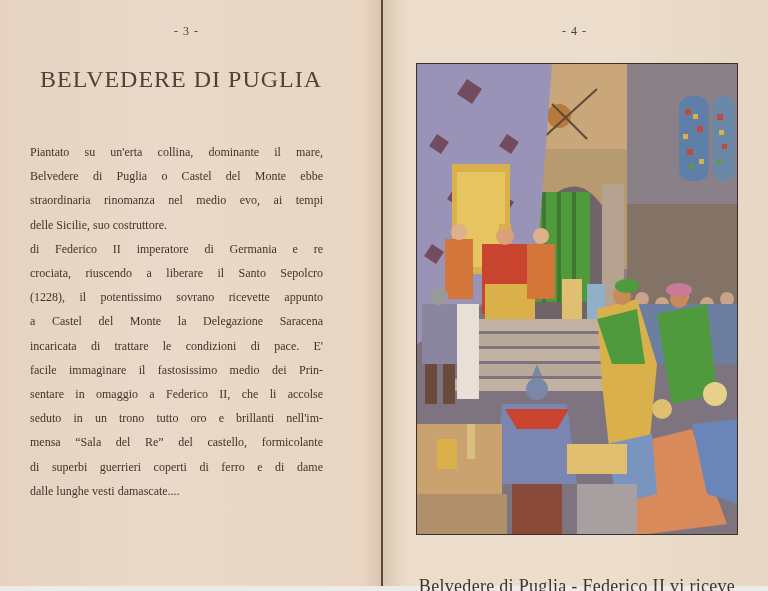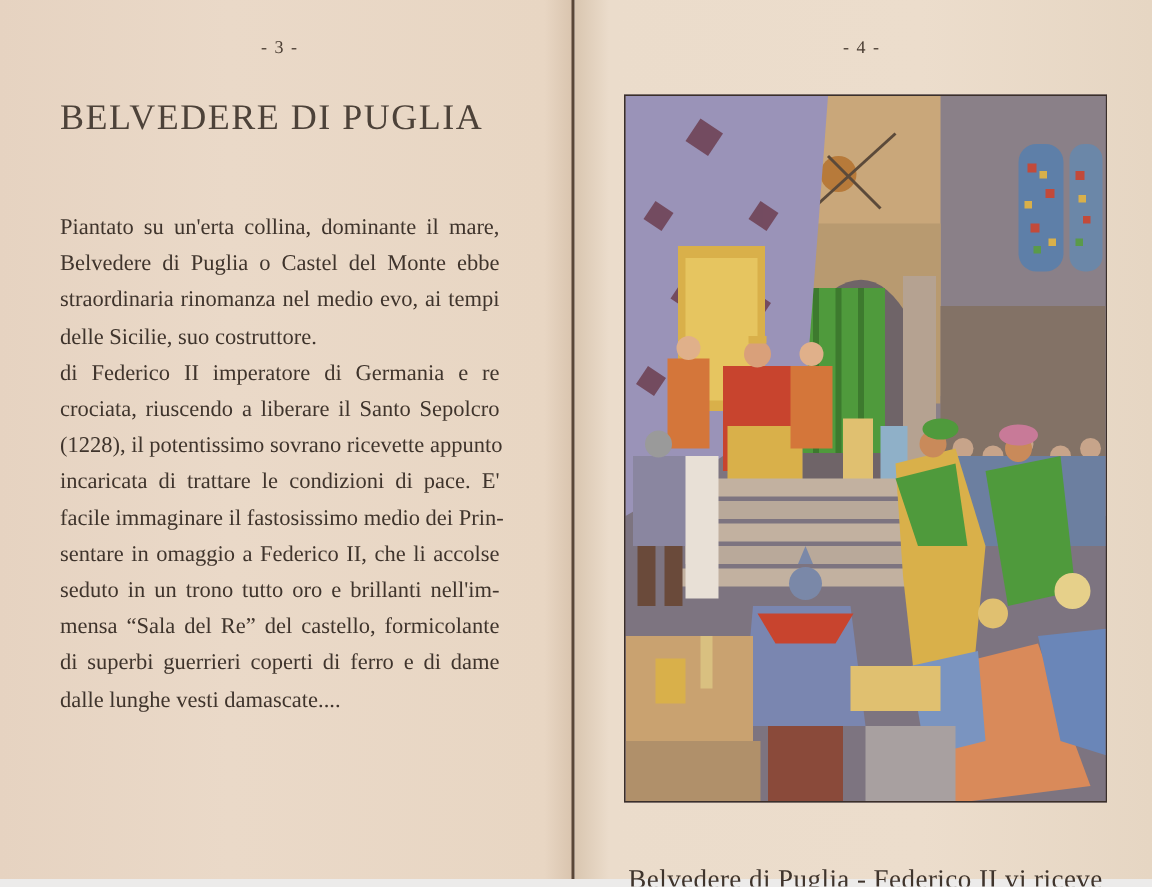--- a/index.html
+++ b/index.html
@@ -32,22 +32,22 @@
   }
   .pn-left { left:174px; }
   .pn-right { left:562px; }
 
   .title {
     position:absolute; left:40px; top:66px;
     font-size:24px; letter-spacing:1px; color:#4d4239;
     font-family:"Liberation Serif", serif;
   }
   .body-text {
-    position:absolute; left:40px; top:140px; width:293px;
-    font-size:15px; line-height:24.2px; color:#3f342c;
+    position:absolute; left:30px; top:140px; width:293px;
+    font-size:12px; line-height:24.2px; color:#3f342c;
     text-align:justify;
   }
   .body-text .line {
     display:block; text-align:justify; text-align-last:justify; white-space:nowrap;
   }
   .body-text .line.last { text-align-last:left; }
 
   .illustration {
     position:absolute; left:416px; top:63px; width:322px; height:472px;
     border:1.5px solid #3a2f2a; box-sizing:border-box; overflow:hidden;
@@ -74,20 +74,21 @@
 <div class="title">BELVEDERE DI PUGLIA</div>
 
 <div class="body-text">
   <span class="line">Piantato su un'erta collina, dominante il mare,</span>
   <span class="line">Belvedere di Puglia o Castel del Monte ebbe</span>
   <span class="line">straordinaria rinomanza nel medio evo, ai tempi</span>
   <span class="line last">delle Sicilie, suo costruttore.</span>
   <span class="line">di Federico II imperatore di Germania e re</span>
   <span class="line">crociata, riuscendo a liberare il Santo Sepolcro</span>
   <span class="line">(1228), il potentissimo sovrano ricevette appunto</span>
+  <span class="line">a Castel del Monte la Delegazione Saracena</span>
   <span class="line">incaricata di trattare le condizioni di pace. E'</span>
   <span class="line">facile immaginare il fastosissimo medio dei Prin-</span>
   <span class="line">sentare in omaggio a Federico II, che li accolse</span>
   <span class="line">seduto in un trono tutto oro e brillanti nell'im-</span>
   <span class="line">mensa “Sala del Re” del castello, formicolante</span>
   <span class="line">di superbi guerrieri coperti di ferro e di dame</span>
   <span class="line last">dalle lunghe vesti damascate....</span>
 </div>
 
 <div class="illustration">

